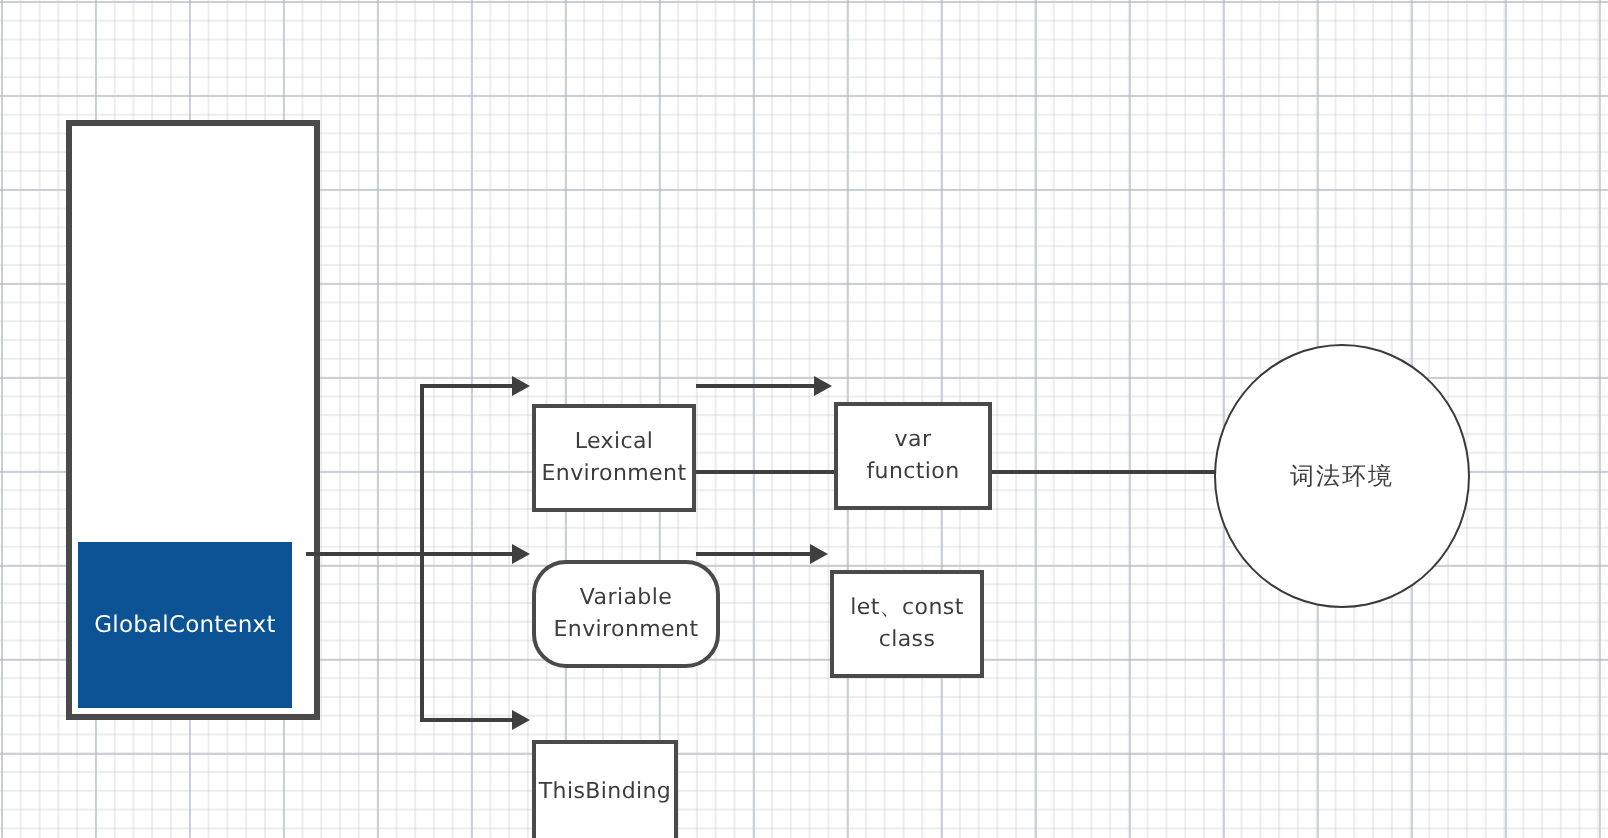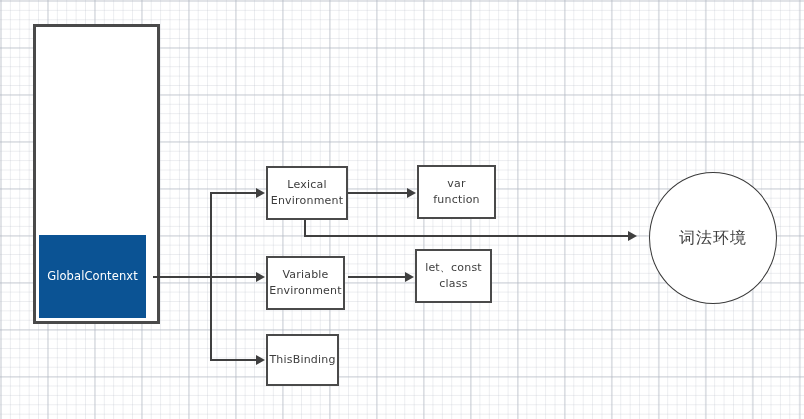--- a/index.html
+++ b/index.html
@@ -33,20 +33,21 @@
     align-items: center;
     justify-content: center;
     text-align: center;
     color: #3d3d3d;
     background: #ffffff;
     border: 2px solid #4a4a4a;
     font-size: 11px;
     line-height: 1.45;
     letter-spacing: 0.2px;
     white-space: pre-line;
+    margin-top: 36px;
   }
   #outer-container {
     left: 33px;
     top: 24px;
     width: 127px;
     height: 300px;
     border: 3px solid #4a4a4a;
     background: #ffffff;
   }
   #global-context-box {
@@ -55,40 +56,40 @@
     width: 107px;
     height: 83px;
     background: #0b5394;
     border: 1px solid #0b5394;
     color: #ffffff;
     font-size: 11.5px;
     font-weight: normal;
     letter-spacing: 0.1px;
   }
   #lexical-env-box { left: 266px; top: 166px; width: 82px; height: 54px; }
-  #variable-env-box { left: 266px; top: 256px; width: 79px; height: 54px; }
+  #variable-env-box { left: 266px; top: 244px; width: 94px; height: 54px; border-radius: 17px; }
   #this-binding-box { left: 266px; top: 334px; width: 73px; height: 52px; }
   #var-function-box { left: 417px; top: 165px; width: 79px; height: 54px; }
   #let-const-box { left: 415px; top: 249px; width: 77px; height: 54px; }
 
   #lexical-circle {
     position: absolute;
-    left: 649px;
+    left: 607px;
     top: 172px;
     width: 128px;
     height: 132px;
     box-sizing: border-box;
     border: 1.6px solid #3a3a3a;
     border-radius: 50%;
     background: #ffffff;
     display: flex;
     align-items: center;
     justify-content: center;
     color: #3d3d3d;
-    font-size: 16px;
+    font-size: 12px;
     letter-spacing: 1px;
   }
 
   .conn {
     position: absolute;
     background: #3f3f3f;
   }
   .h { height: 2px; }
   .v { width: 2px; }
 

